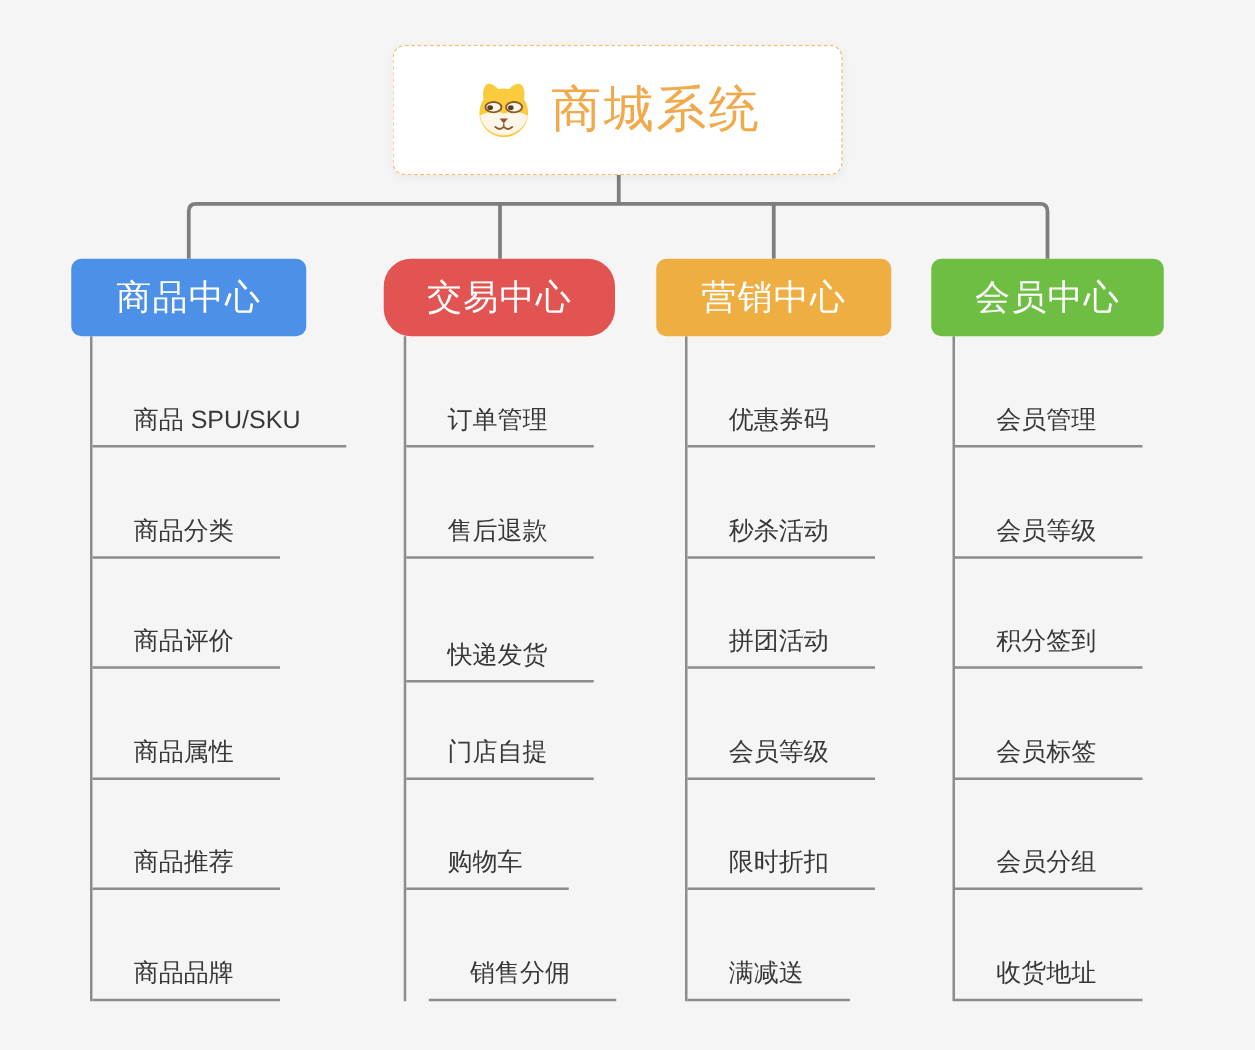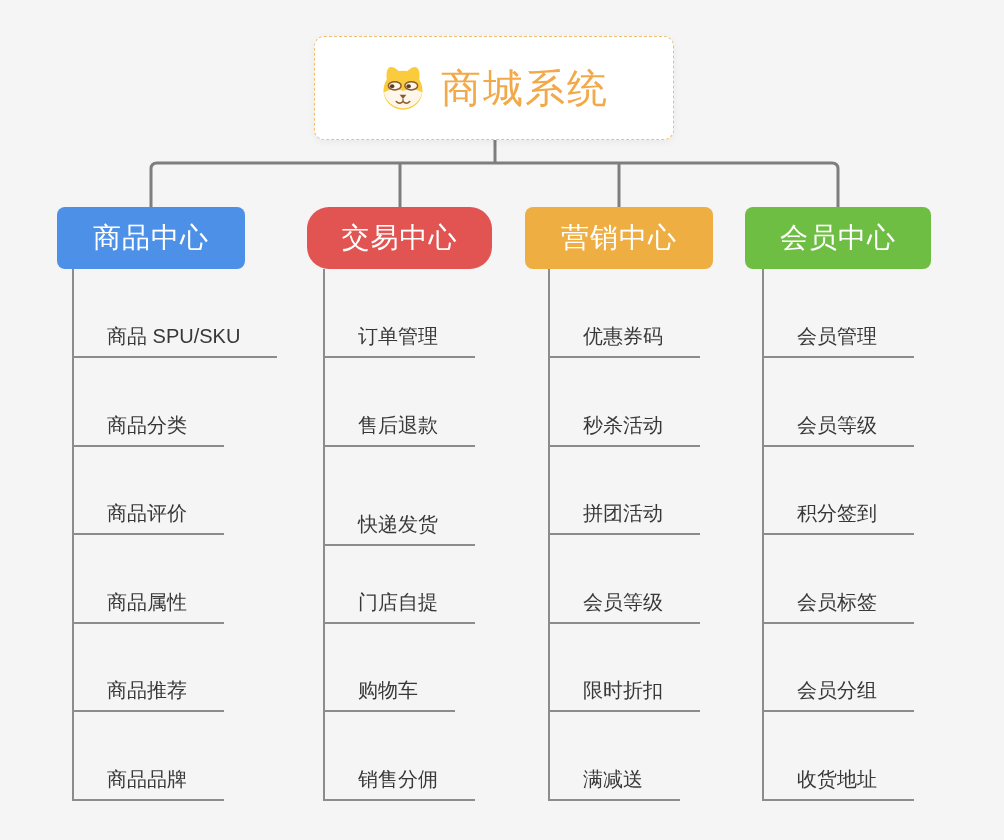--- a/index.html
+++ b/index.html
@@ -120,21 +120,21 @@
   </div>
       <div class="leaf-item" style="bottom: 255px;">
     <span>快递发货</span>
   </div>
       <div class="leaf-item" style="bottom: 177.2px;">
     <span>门店自提</span>
   </div>
       <div class="leaf-item" style="bottom: 88.6px;">
     <span>购物车</span>
   </div>
-      <div class="leaf-item" style="bottom: 0px;">
+      <div class="leaf-item" style="bottom: 0px; margin-left: 18px;">
     <span>销售分佣</span>
   </div>
     </div>
   <div class="leaf-col c2">
       <div class="leaf-item" style="bottom: 443px;">
     <span>优惠券码</span>
   </div>
       <div class="leaf-item" style="bottom: 354.4px;">
     <span>秒杀活动</span>
   </div>

